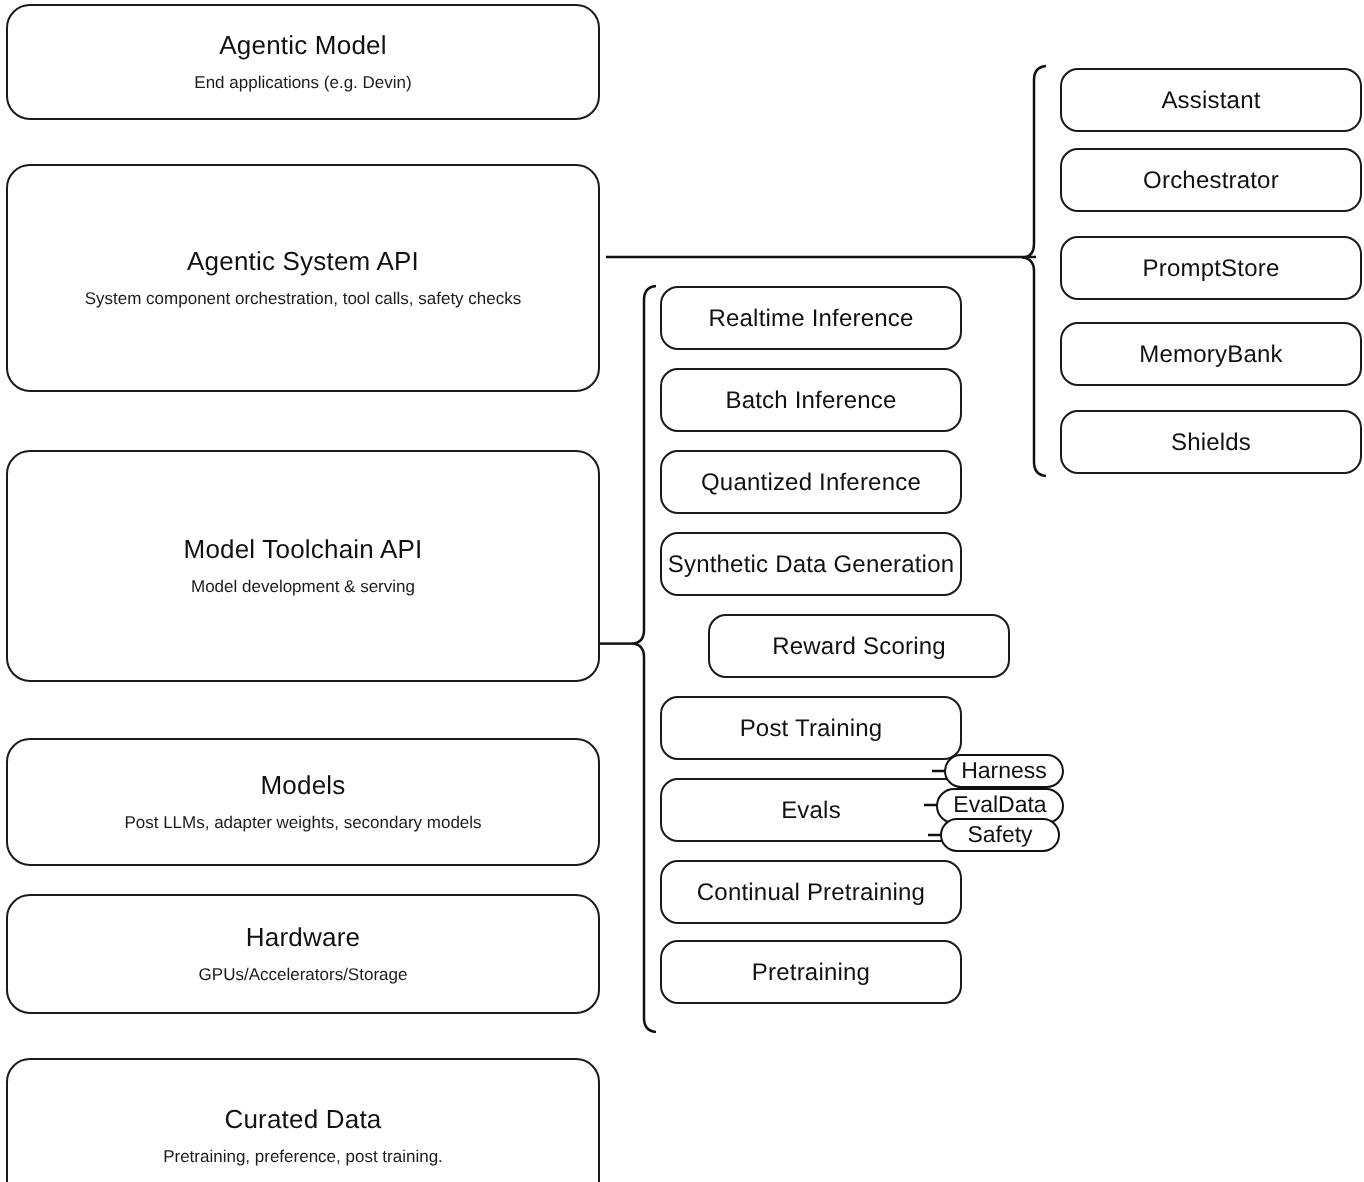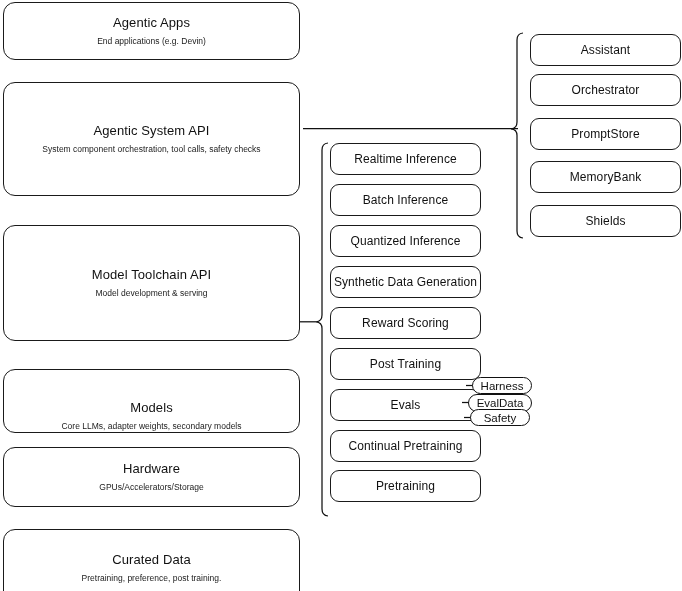--- a/index.html
+++ b/index.html
@@ -88,37 +88,37 @@
     <path d="M 328 143 q -6 0.5 -6 7 L 322 315 q 0 6.5 -6 6.8 q 6 0.4 6 6.8 L 322 509 q 0 6.5 6 7"></path>
 
     <line class="gline" x1="300" y1="321.8" x2="316" y2="321.8"></line>
 
     <line x1="466" y1="385.5" x2="478" y2="385.5"></line>
     <line x1="462" y1="402.5" x2="474" y2="402.5"></line>
     <line x1="464" y1="417.5" x2="476" y2="417.5"></line>
   </svg>
 
   <div class="node layer" style="top:2px;height:58px;">
-    <div class="title">Agentic Apps</div>
+    <div class="title">Agentic Model</div>
     <div class="sub">End applications (e.g. Devin)</div>
   </div>
 
   <div class="node layer" style="top:82px;height:114px;">
     <div class="title">Agentic System API</div>
     <div class="sub">System component orchestration, tool calls, safety checks</div>
   </div>
 
   <div class="node layer" style="top:225px;height:116px;">
     <div class="title">Model Toolchain API</div>
     <div class="sub">Model development &amp; serving</div>
   </div>
 
-  <div class="node layer" style="top:369px;height:64px;justify-content:flex-end;">
+  <div class="node layer" style="top:369px;height:64px;">
     <div class="title">Models</div>
-    <div class="sub">Core LLMs, adapter weights, secondary models</div>
+    <div class="sub">Post LLMs, adapter weights, secondary models</div>
   </div>
 
   <div class="node layer" style="top:447px;height:60px;">
     <div class="title">Hardware</div>
     <div class="sub">GPUs/Accelerators/Storage</div>
   </div>
 
   <div class="node layer" style="top:529px;height:78px;">
     <div class="title">Curated Data</div>
     <div class="sub">Pretraining, preference, post training.</div>
@@ -129,21 +129,21 @@
   </div>
   <div class="node cap mid" style="top:184px;">
     <div class="title">Batch Inference</div>
   </div>
   <div class="node cap mid" style="top:225px;">
     <div class="title">Quantized Inference</div>
   </div>
   <div class="node cap mid" style="top:266px;">
     <div class="title">Synthetic Data Generation</div>
   </div>
-  <div class="node cap mid" style="top:307px;">
+  <div class="node cap mid" style="top:307px;margin-left:24px;">
     <div class="title">Reward Scoring</div>
   </div>
   <div class="node cap mid" style="top:348px;">
     <div class="title">Post Training</div>
   </div>
   <div class="node cap mid" style="top:389px;">
     <div class="title">Evals</div>
   </div>
   <div class="node cap mid" style="top:430px;">
     <div class="title">Continual Pretraining</div>

